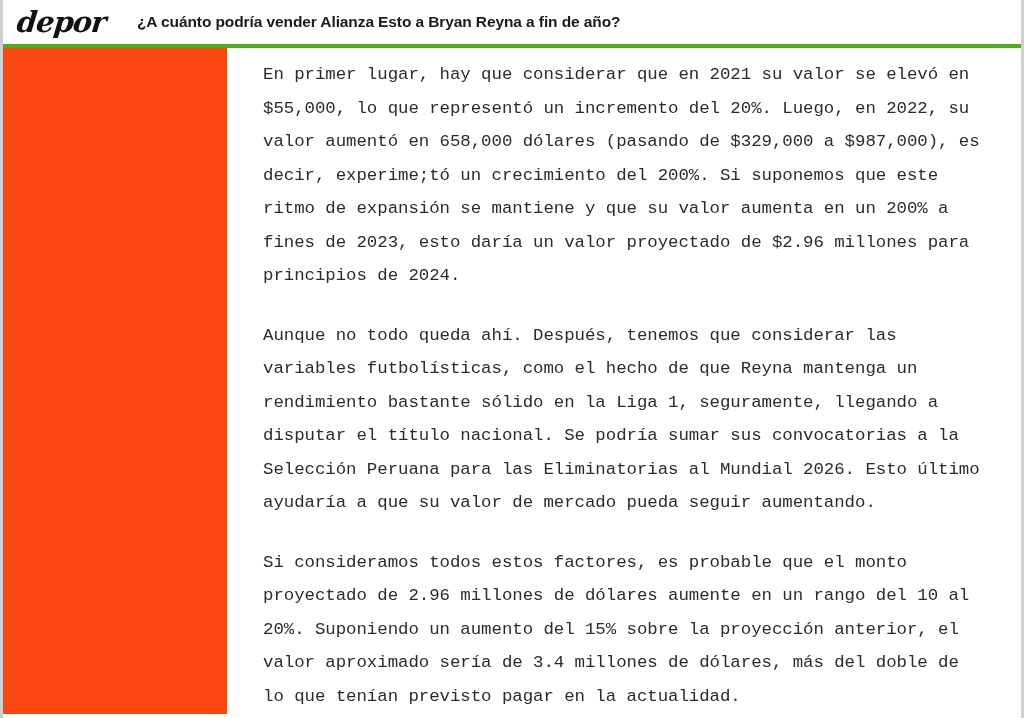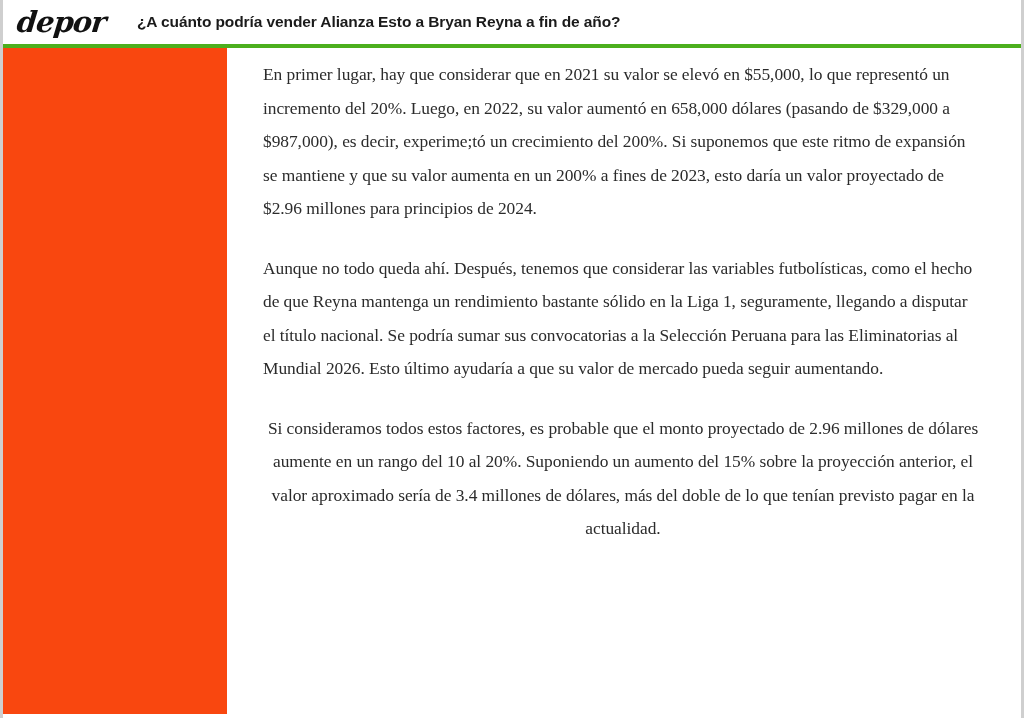--- a/index.html
+++ b/index.html
@@ -84,27 +84,26 @@
     padding: 10px 34px 0 36px;
     box-sizing: border-box;
     overflow: hidden;
   }
 
   .article p {
     margin: 0 4px 26px 0;
     font-size: 17.4px;
     line-height: 33.5px;
     color: #2b2b2b;
-    font-family: Liberation Serif, serif;
+    font-family: Liberation Mono, monospace;
     text-align: left;
     letter-spacing: -0.05px;
   }
   .article p:last-child {
     margin-bottom: 0;
-    text-align: center;
   }
 </style>
 </head>
 <body>
 
 <div class="page">
 
   <div class="header">
     <div class="brand">
       <span class="brand-logo">depor</span>

